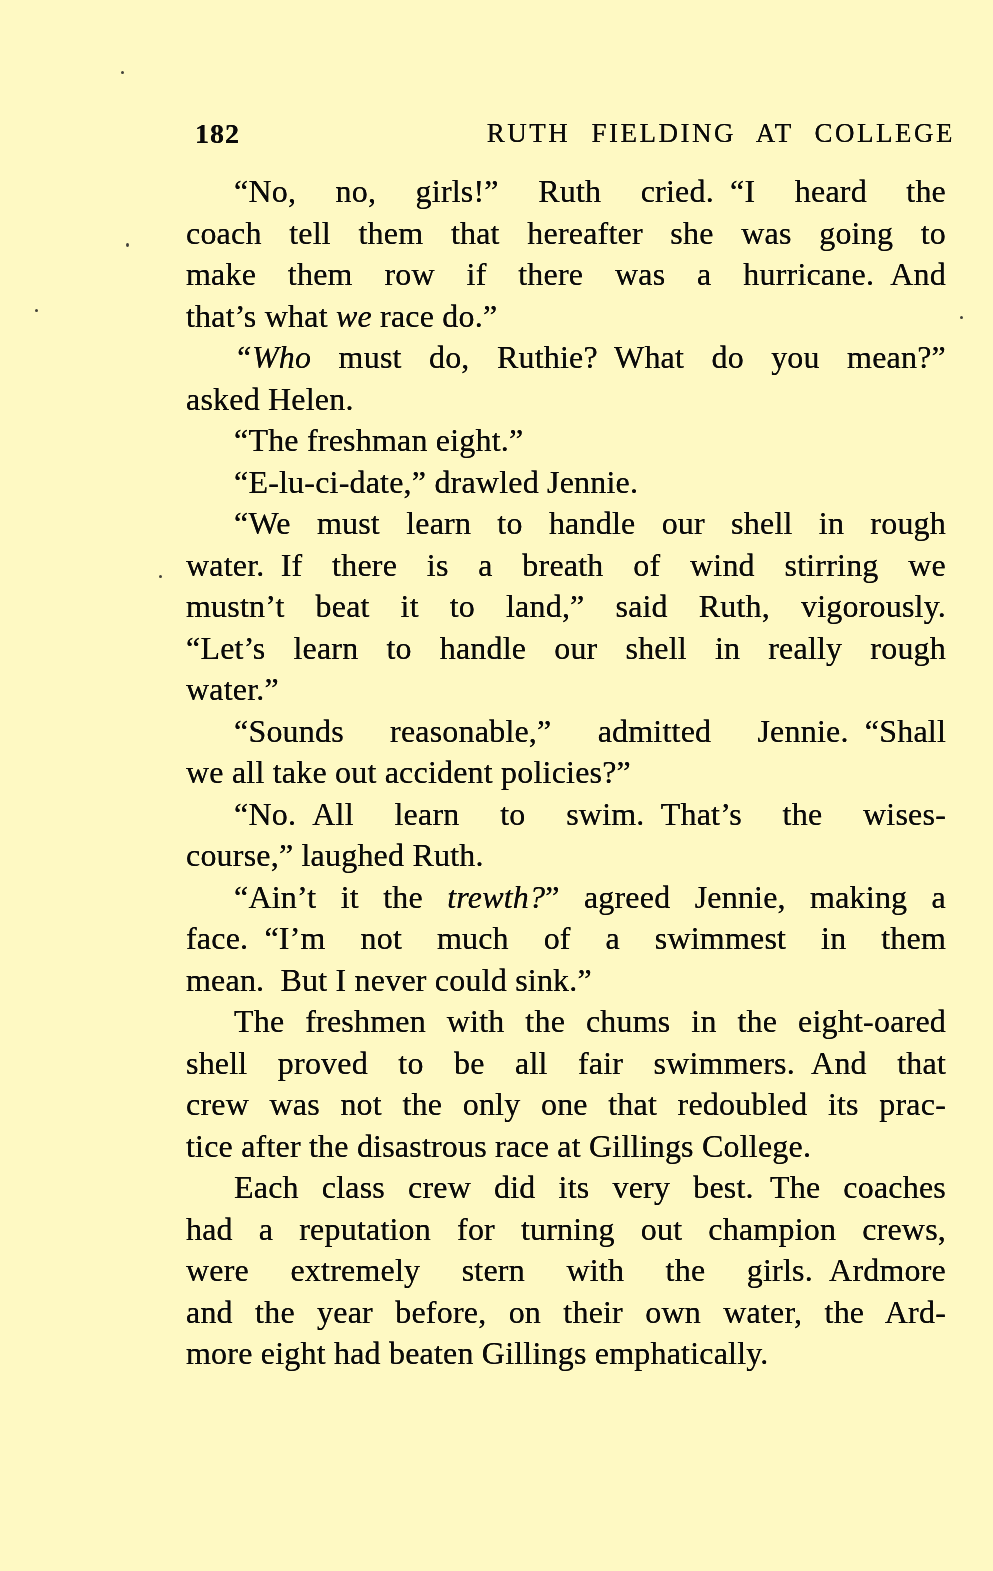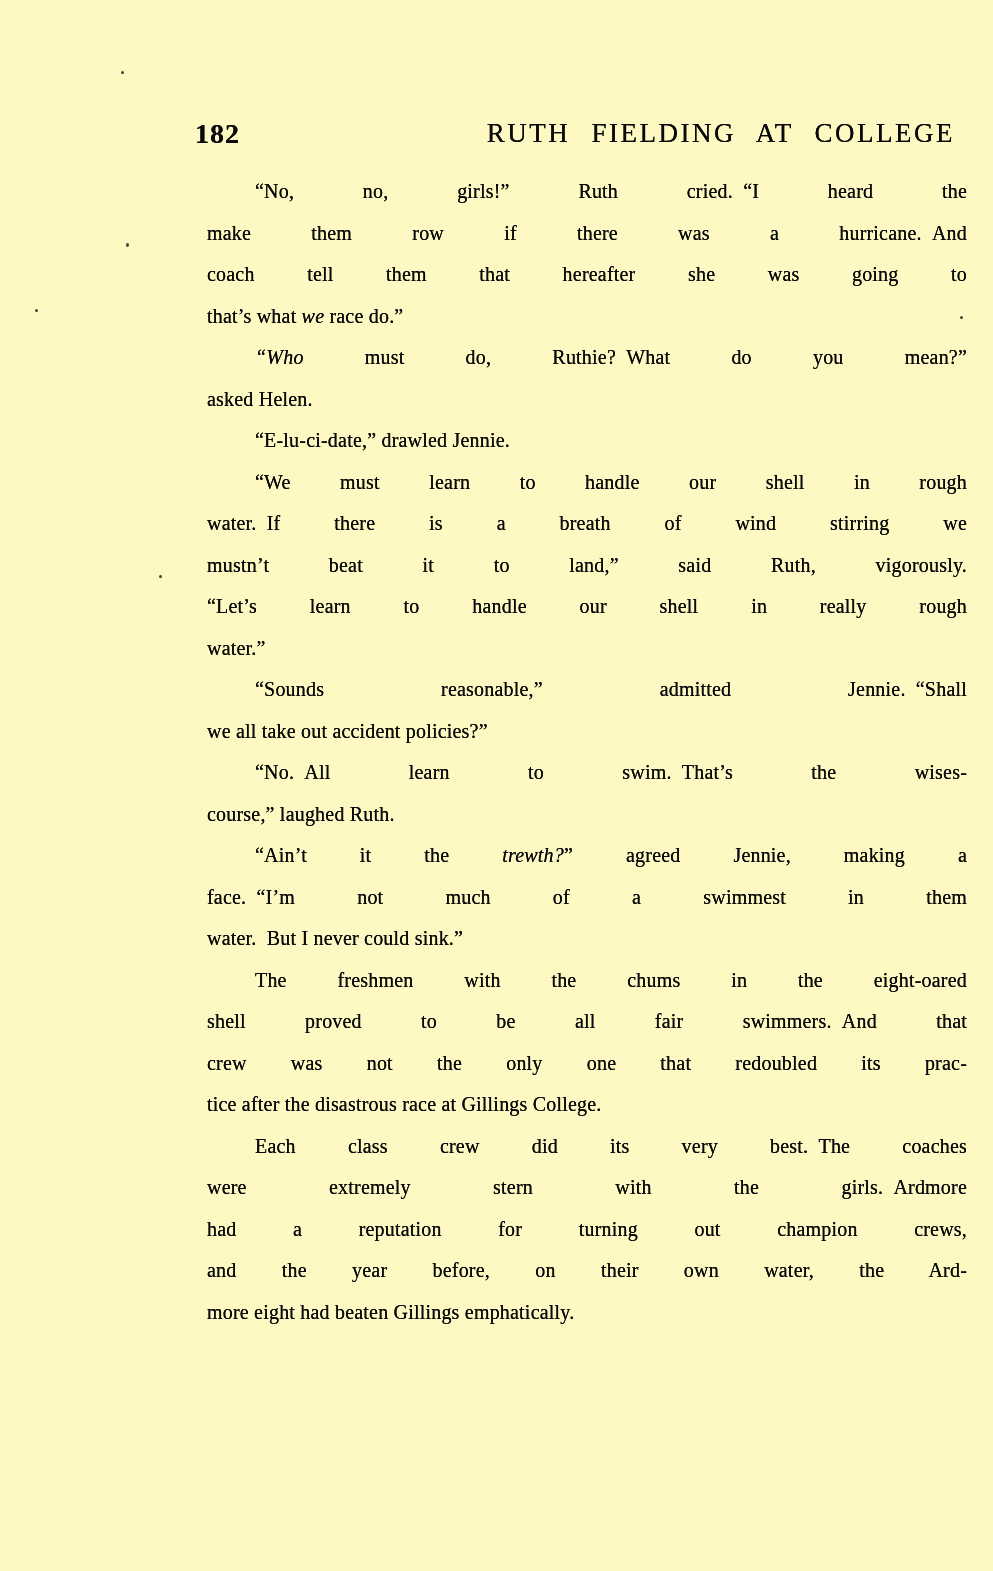--- a/index.html
+++ b/index.html
@@ -32,22 +32,22 @@
     display: block;
     text-align: right;
     font-size: 27px;
     letter-spacing: 2.5px;
     word-spacing: 12px;
     text-shadow: 0 0 0.6px currentColor;
     white-space: nowrap;
   }
   .body-text {
     position: absolute;
-    left: 207px; top: 171px; width: 760px;
-    font-size: 20px;
+    left: 186px; top: 171px; width: 760px;
+    font-size: 32px;
     line-height: 41.5px;
     letter-spacing: 0.2px;
     text-shadow: 0 0 0.55px currentColor;
   }
   .para { margin: 0; }
   .line {
     text-align: justify;
     text-align-last: justify;
     text-justify: inter-word;
     white-space: nowrap;
@@ -81,27 +81,30 @@
   <div class="speck s5"></div>
 
   <div class="header">
     <span class="page-number">182</span>
     <span class="running-title">RUTH FIELDING AT COLLEGE</span>
   </div>
 
   <div class="body-text">
       <div class="para">
         <div class="line indent"><span>“No, no, girls!” Ruth cried. “I heard the</span></div>
+        <div class="line"><span>coach tell them that hereafter she was going to</span></div>
         <div class="line"><span>make them row if there was a hurricane. And</span></div>
-        <div class="line"><span>coach tell them that hereafter she was going to</span></div>
         <div class="line last"><span>that’s what </span><i>we</i><span> race do.”</span></div>
       </div>
       <div class="para">
         <div class="line indent"><i>“Who</i><span> must do, Ruthie? What do you mean?”</span></div>
         <div class="line last"><span>asked Helen.</span></div>
+      </div>
+      <div class="para">
+        <div class="line last indent"><span>“The freshman eight.”</span></div>
       </div>
       <div class="para">
         <div class="line last indent"><span>“E-lu-ci-date,” drawled Jennie.</span></div>
       </div>
       <div class="para">
         <div class="line indent"><span>“We must learn to handle our shell in rough</span></div>
         <div class="line"><span>water. If there is a breath of wind stirring we</span></div>
         <div class="line"><span>mustn’t beat it to land,” said Ruth, vigorously.</span></div>
         <div class="line"><span>“Let’s learn to handle our shell in really rough</span></div>
         <div class="line last"><span>water.”</span></div>
@@ -110,29 +113,29 @@
         <div class="line indent"><span>“Sounds reasonable,” admitted Jennie. “Shall</span></div>
         <div class="line last"><span>we all take out accident policies?”</span></div>
       </div>
       <div class="para">
         <div class="line indent"><span>“No. All learn to swim. That’s the wises-</span></div>
         <div class="line last"><span>course,” laughed Ruth.</span></div>
       </div>
       <div class="para">
         <div class="line indent"><span>“Ain’t it the </span><i>trewth?</i><span>” agreed Jennie, making a</span></div>
         <div class="line"><span>face. “I’m not much of a swimmest in them</span></div>
-        <div class="line last"><span>water. But I never could sink.”</span></div>
+        <div class="line last"><span>mean. But I never could sink.”</span></div>
       </div>
       <div class="para">
         <div class="line indent"><span>The freshmen with the chums in the eight-oared</span></div>
         <div class="line"><span>shell proved to be all fair swimmers. And that</span></div>
         <div class="line"><span>crew was not the only one that redoubled its prac-</span></div>
         <div class="line last"><span>tice after the disastrous race at Gillings College.</span></div>
       </div>
       <div class="para">
         <div class="line indent"><span>Each class crew did its very best. The coaches</span></div>
+        <div class="line"><span>had a reputation for turning out champion crews,</span></div>
         <div class="line"><span>were extremely stern with the girls. Ardmore</span></div>
-        <div class="line"><span>had a reputation for turning out champion crews,</span></div>
         <div class="line"><span>and the year before, on their own water, the Ard-</span></div>
         <div class="line last"><span>more eight had beaten Gillings emphatically.</span></div>
       </div>
     </div>
 </div>
 
 </body></html>

